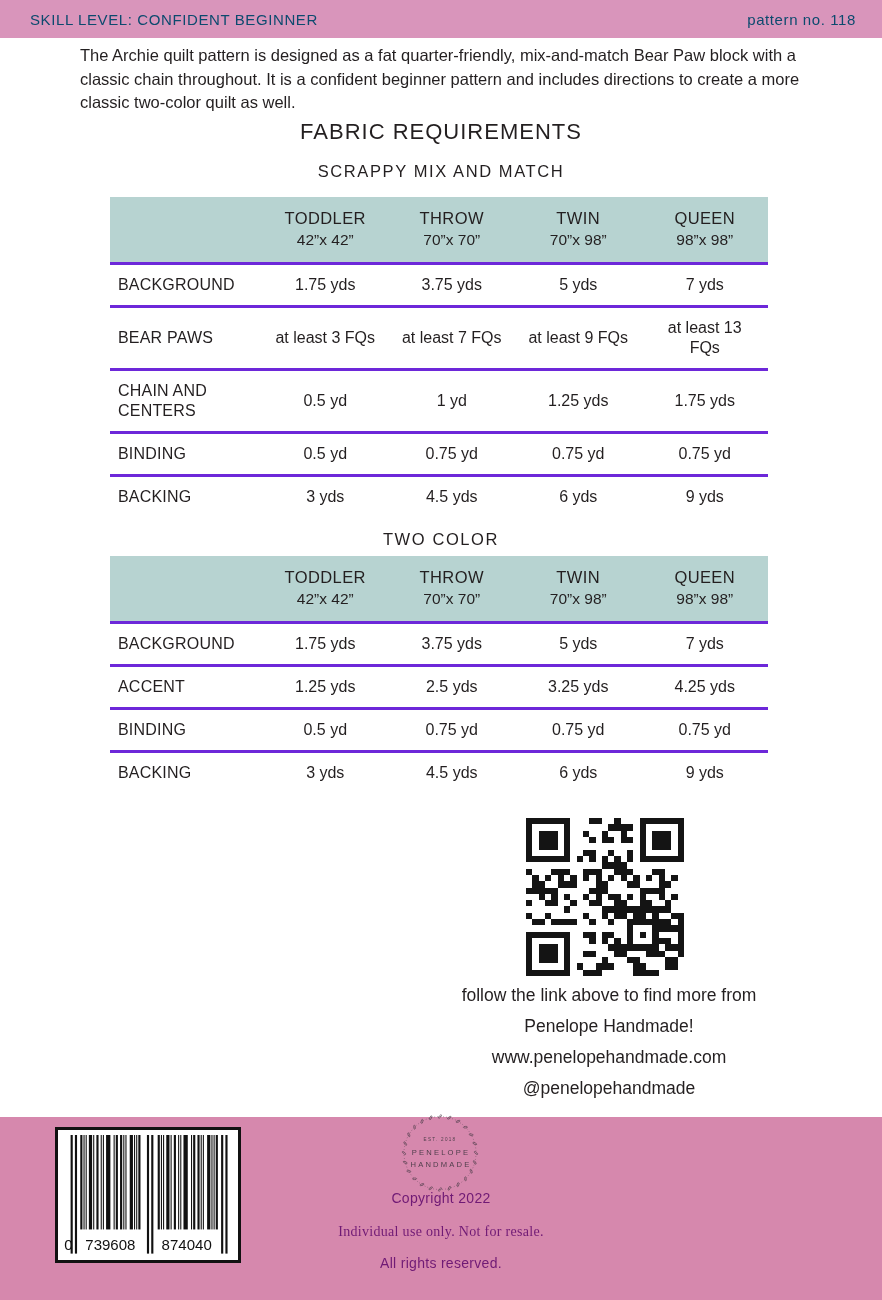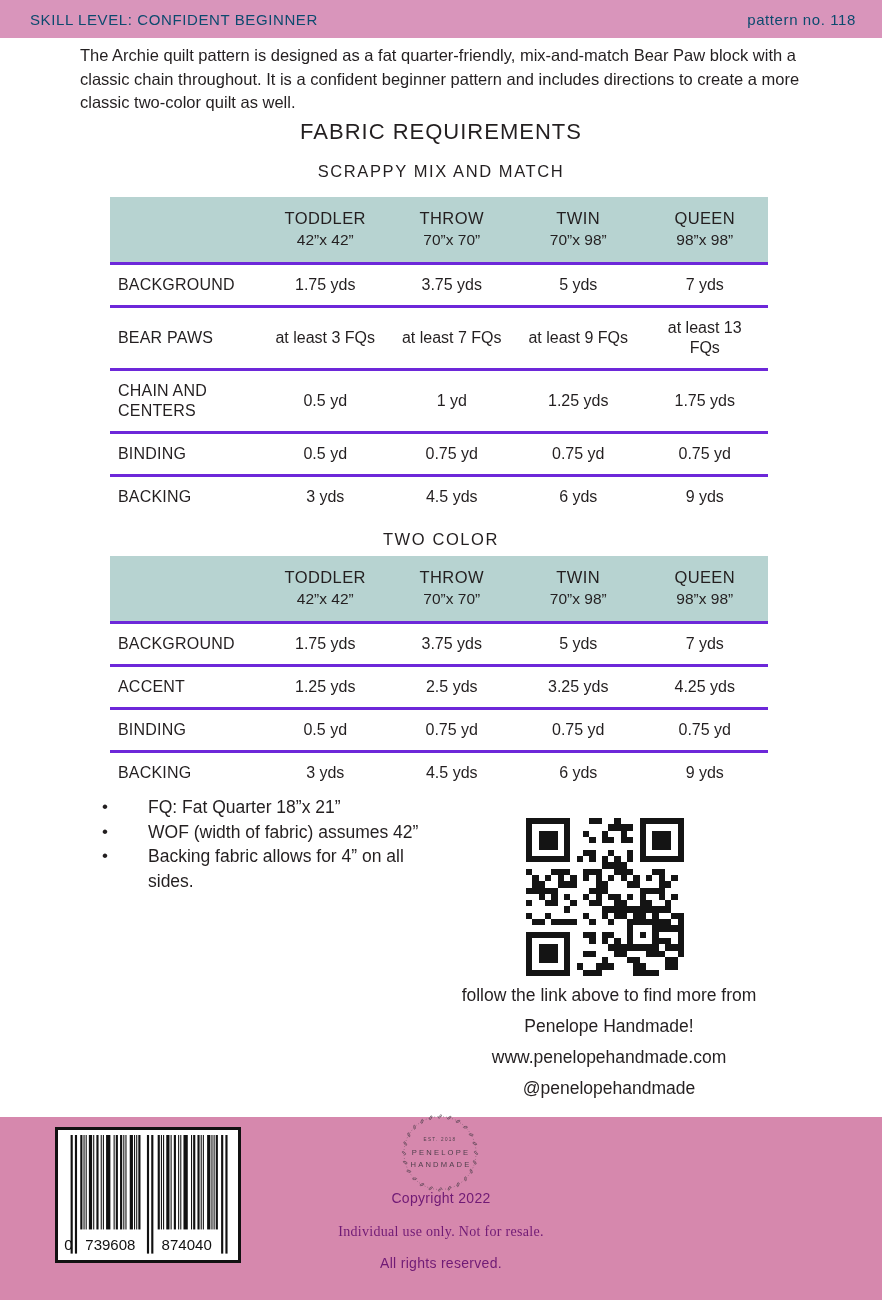--- a/index.html
+++ b/index.html
@@ -230,25 +230,20 @@
       <tr>
         <td class="lbl">BACKING</td>
         <td>3 yds</td>
         <td>4.5 yds</td>
         <td>6 yds</td>
         <td>9 yds</td>
       </tr>
     </tbody>
   </table>
 
-  <ul class="notes">
-    <li>FQ: Fat Quarter 18”x 21”</li>
-    <li>WOF (width of fabric) assumes 42”</li>
-    <li>Backing fabric allows for 4” on all sides.</li>
-  </ul>
 
   <div class="qr">
     <svg id="qrsvg" viewBox="0 0 25 25" shape-rendering="crispEdges">
         <rect x="0" y="0" width="1" height="1" fill="#141414"></rect>
         <rect x="1" y="0" width="1" height="1" fill="#141414"></rect>
         <rect x="2" y="0" width="1" height="1" fill="#141414"></rect>
         <rect x="3" y="0" width="1" height="1" fill="#141414"></rect>
         <rect x="4" y="0" width="1" height="1" fill="#141414"></rect>
         <rect x="5" y="0" width="1" height="1" fill="#141414"></rect>
         <rect x="6" y="0" width="1" height="1" fill="#141414"></rect>

